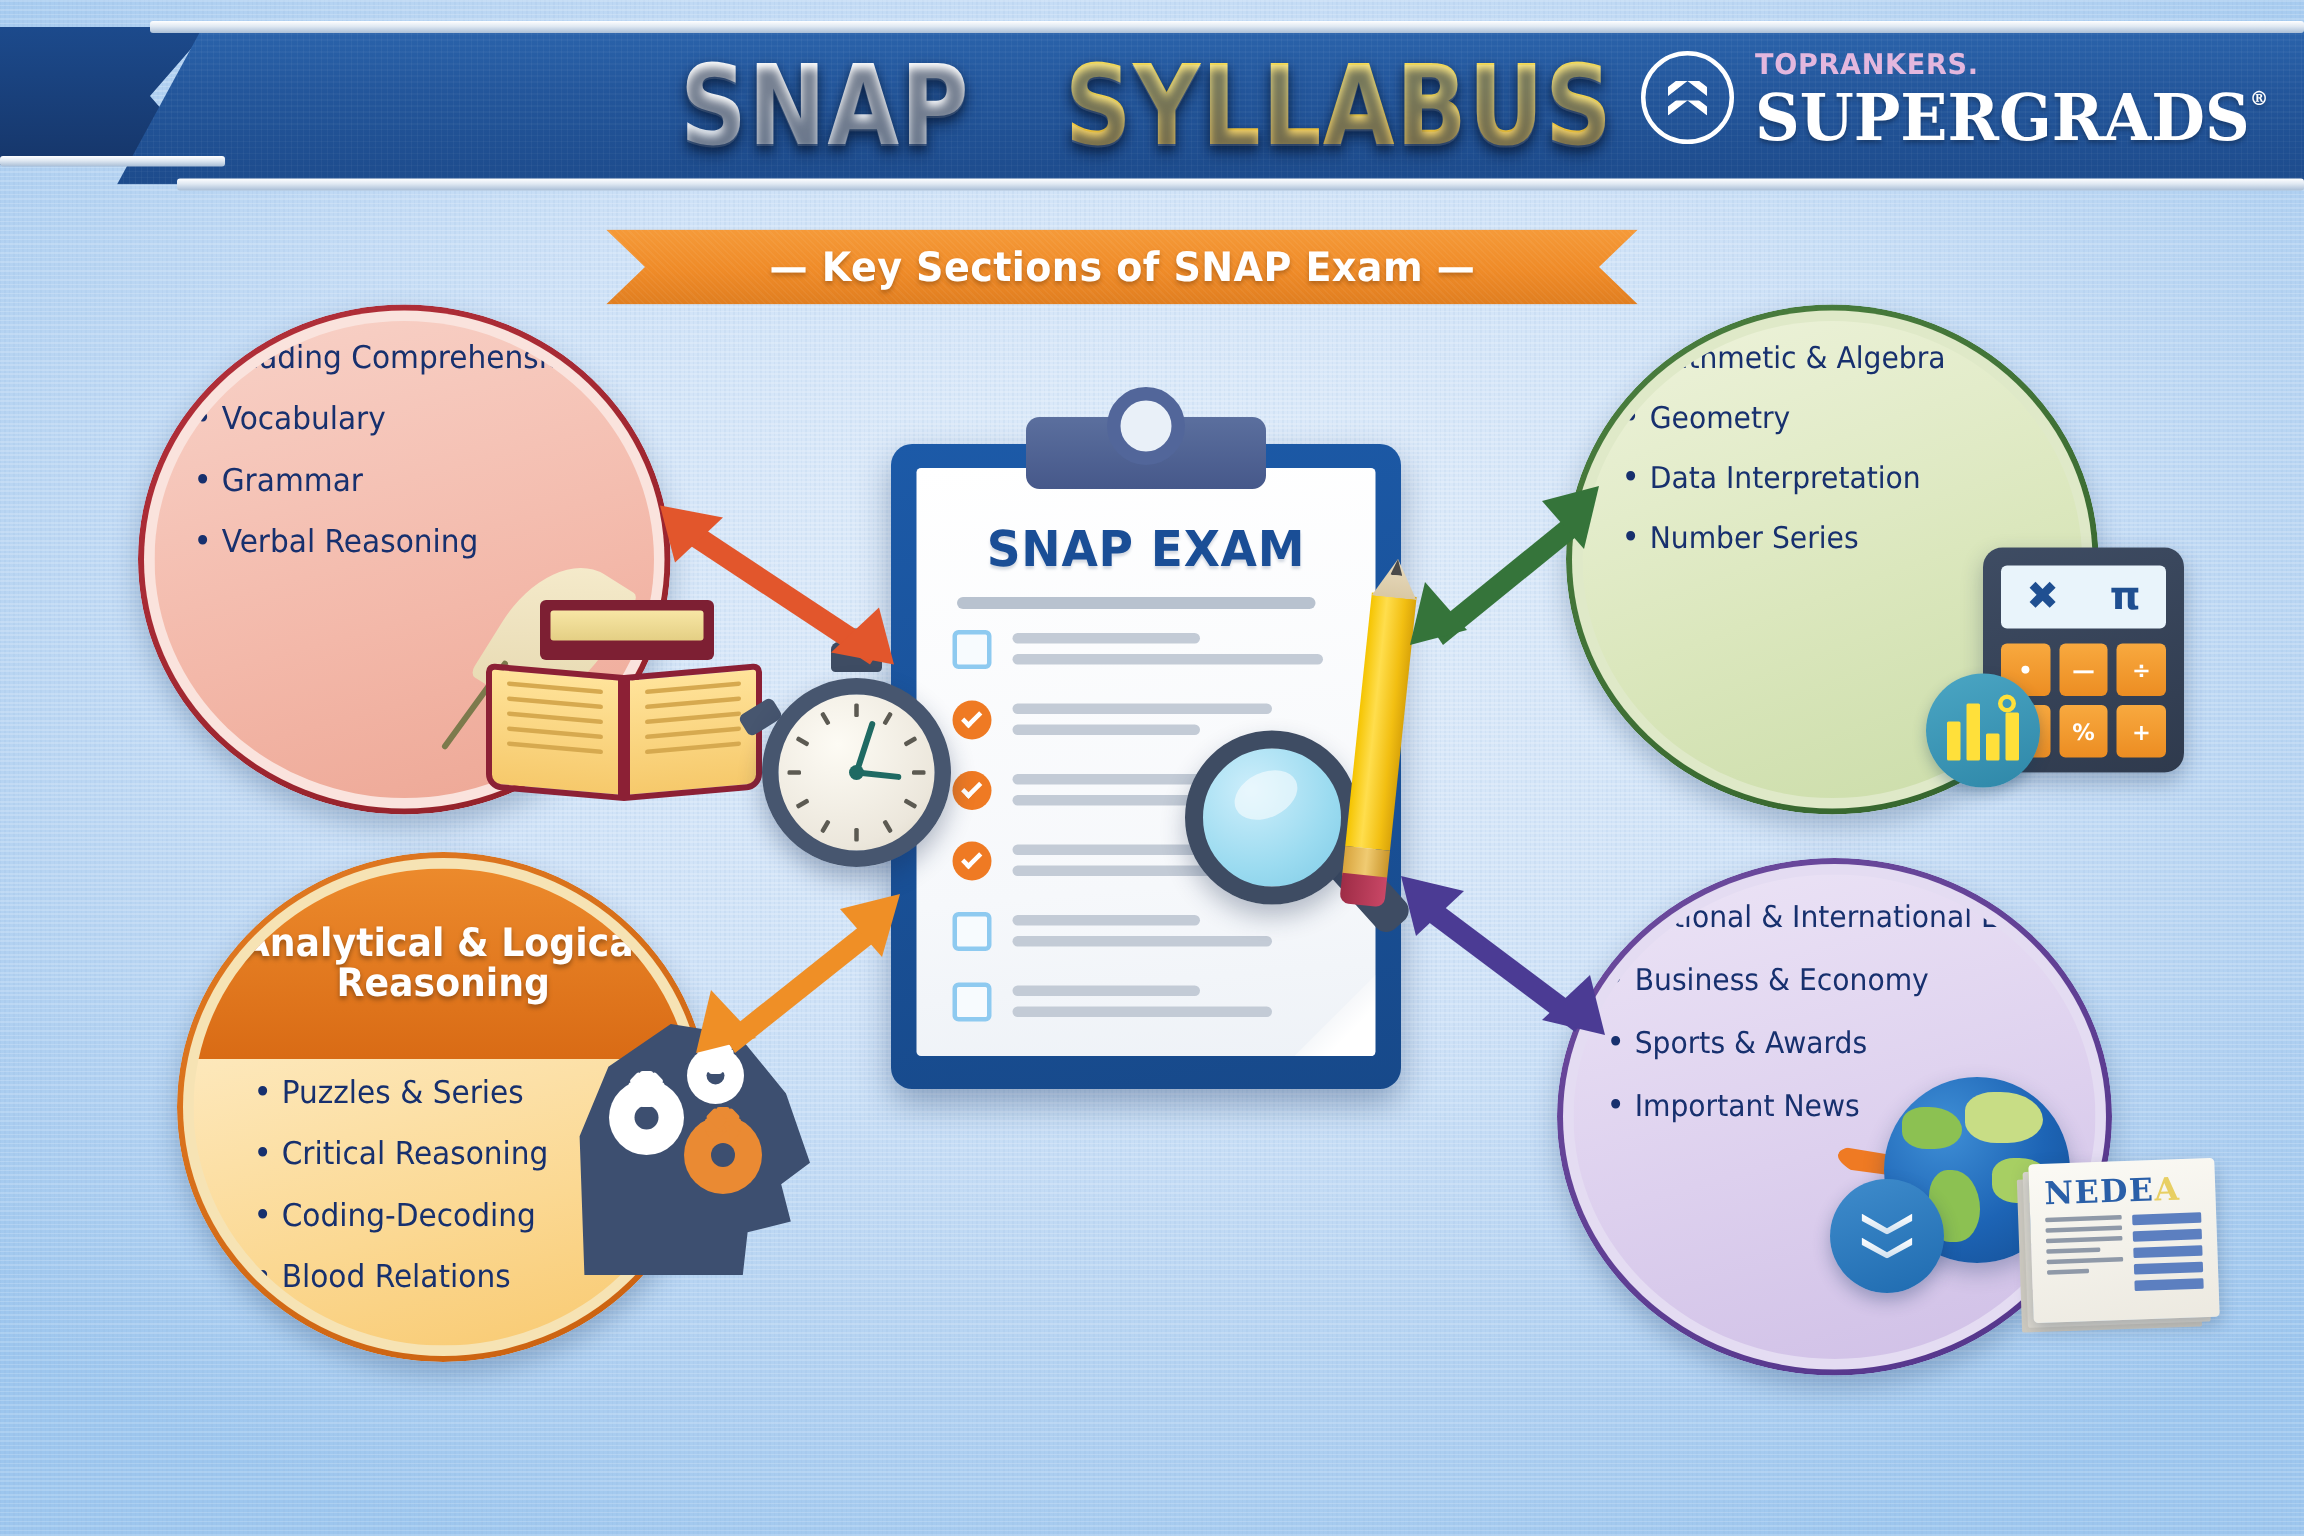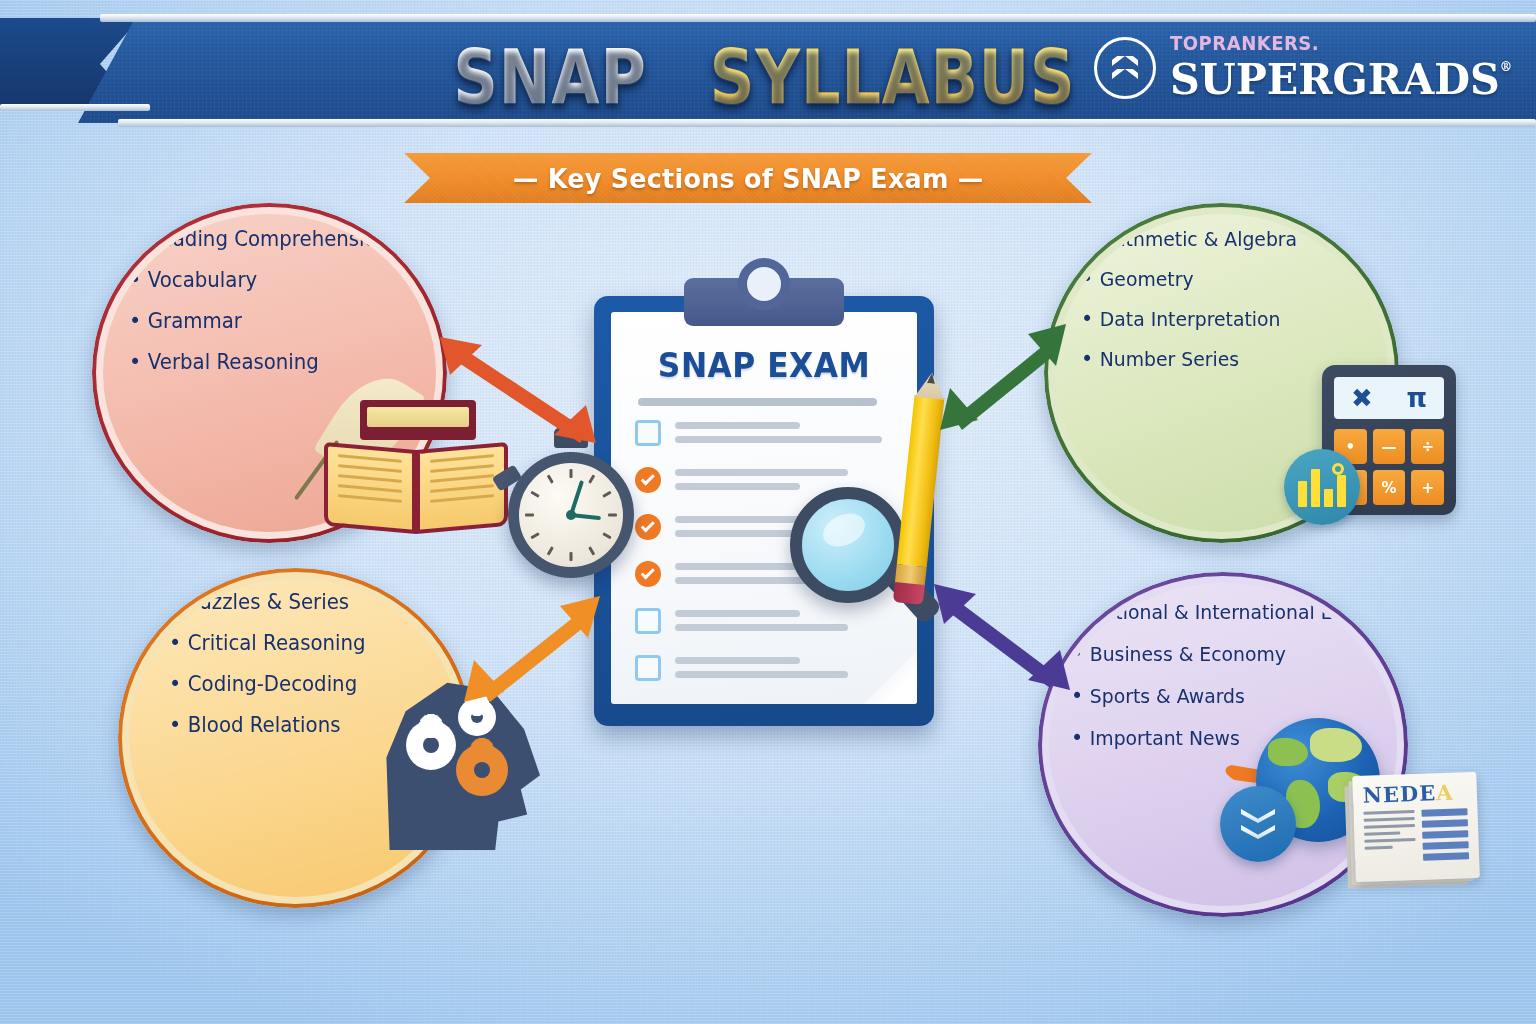--- a/index.html
+++ b/index.html
@@ -41,38 +41,38 @@
     position:absolute; height:8px;
     background:linear-gradient(180deg,#ffffff 0%,#dfe8f2 45%,#a9bed6 100%);
     border-radius:2px;
   }
   .rib-edge.top{ left:100px; right:0; top:14px; }
   .rib-edge.bot{ left:118px; right:0; top:119px; }
   .rib-edge.tail-bot{ left:0; width:150px; top:104px; height:7px; }
 
   #title-wrap{
     position:absolute; left:0; right:0; top:28px; height:92px;
-    display:flex; align-items:flex-end; justify-content:center; gap:16px;
+    display:flex; align-items:flex-start; justify-content:center; gap:16px;
   }
   .tl{
     font-family:"DejaVu Sans", sans-serif;
     font-weight:bold; font-size:74px; letter-spacing:1px;
     font-stretch:condensed;
     transform:scaleX(.93);
     text-shadow:0 4px 6px rgba(8,26,56,.55), 0 1px 0 rgba(255,255,255,.25);
   }
   .tl.white{ color:#f3f6fa; background:linear-gradient(180deg,#ffffff 40%,#c9d4e2 100%);
              -webkit-background-clip:text; background-clip:text; -webkit-text-fill-color:transparent;
              filter:drop-shadow(0 4px 5px rgba(8,26,56,.5)); }
   .tl.gold{ background:linear-gradient(180deg,#ffe45c 35%,#f4b31c 100%);
             -webkit-background-clip:text; background-clip:text; -webkit-text-fill-color:transparent;
             filter:drop-shadow(0 4px 5px rgba(8,26,56,.5)); margin-left:26px;}
 
   
-  #brand-logo{ position:absolute; right:22px; top:34px; display:flex; align-items:center; gap:14px;}
+  #brand-logo{ position:absolute; right:22px; top:34px; display:flex; gap:14px;}
   .chev-circle{ width:62px; height:62px; border:3px solid #ffffff; border-radius:50%;
                 display:flex; flex-direction:column; align-items:center; justify-content:center; gap:3px; }
   .chev{ width:26px; height:10px; }
   .brand-text{ display:flex; flex-direction:column; line-height:1; }
   #toprankers{ font-family:"DejaVu Sans", sans-serif; font-size:19px; font-weight:bold; letter-spacing:.5px;
                color:#e3b7de; transform:scaleX(.95); transform-origin:left; margin-bottom:5px;}
   #supergrads{ font-family:"DejaVu Serif", serif; font-size:43px; font-weight:bold; letter-spacing:0px;
                color:#ffffff; transform:scaleX(.96); transform-origin:left;
                text-shadow:0 2px 3px rgba(10,30,60,.45); position:relative;}
   #supergrads .reg{ position:absolute; right:-13px; top:2px; font-size:13px; }
@@ -466,20 +466,24 @@
     <div class="bar" style="height:38px"></div>
     <div class="bar" style="height:18px"></div>
     <div class="bar" style="height:32px"></div>
     <div class="dot"></div>
   </div>
 </div>
 
 <div class="circle" id="circle-analytical">
   <div class="ring"></div>
   <div class="inner">
+    <div class="c-head">
+      <div class="c-title">Analytical &amp; Logical</div>
+      <div class="c-title">Reasoning</div>
+    </div>
     <div class="c-body">
       <div class="c-item"><span class="dot">•</span><span>Puzzles &amp; Series</span></div>
       <div class="c-item"><span class="dot">•</span><span>Critical Reasoning</span></div>
       <div class="c-item"><span class="dot">•</span><span>Coding-Decoding</span></div>
       <div class="c-item"><span class="dot">•</span><span>Blood Relations</span></div>
     </div>
   </div>
 </div>
 
 <div id="brain-icon">

